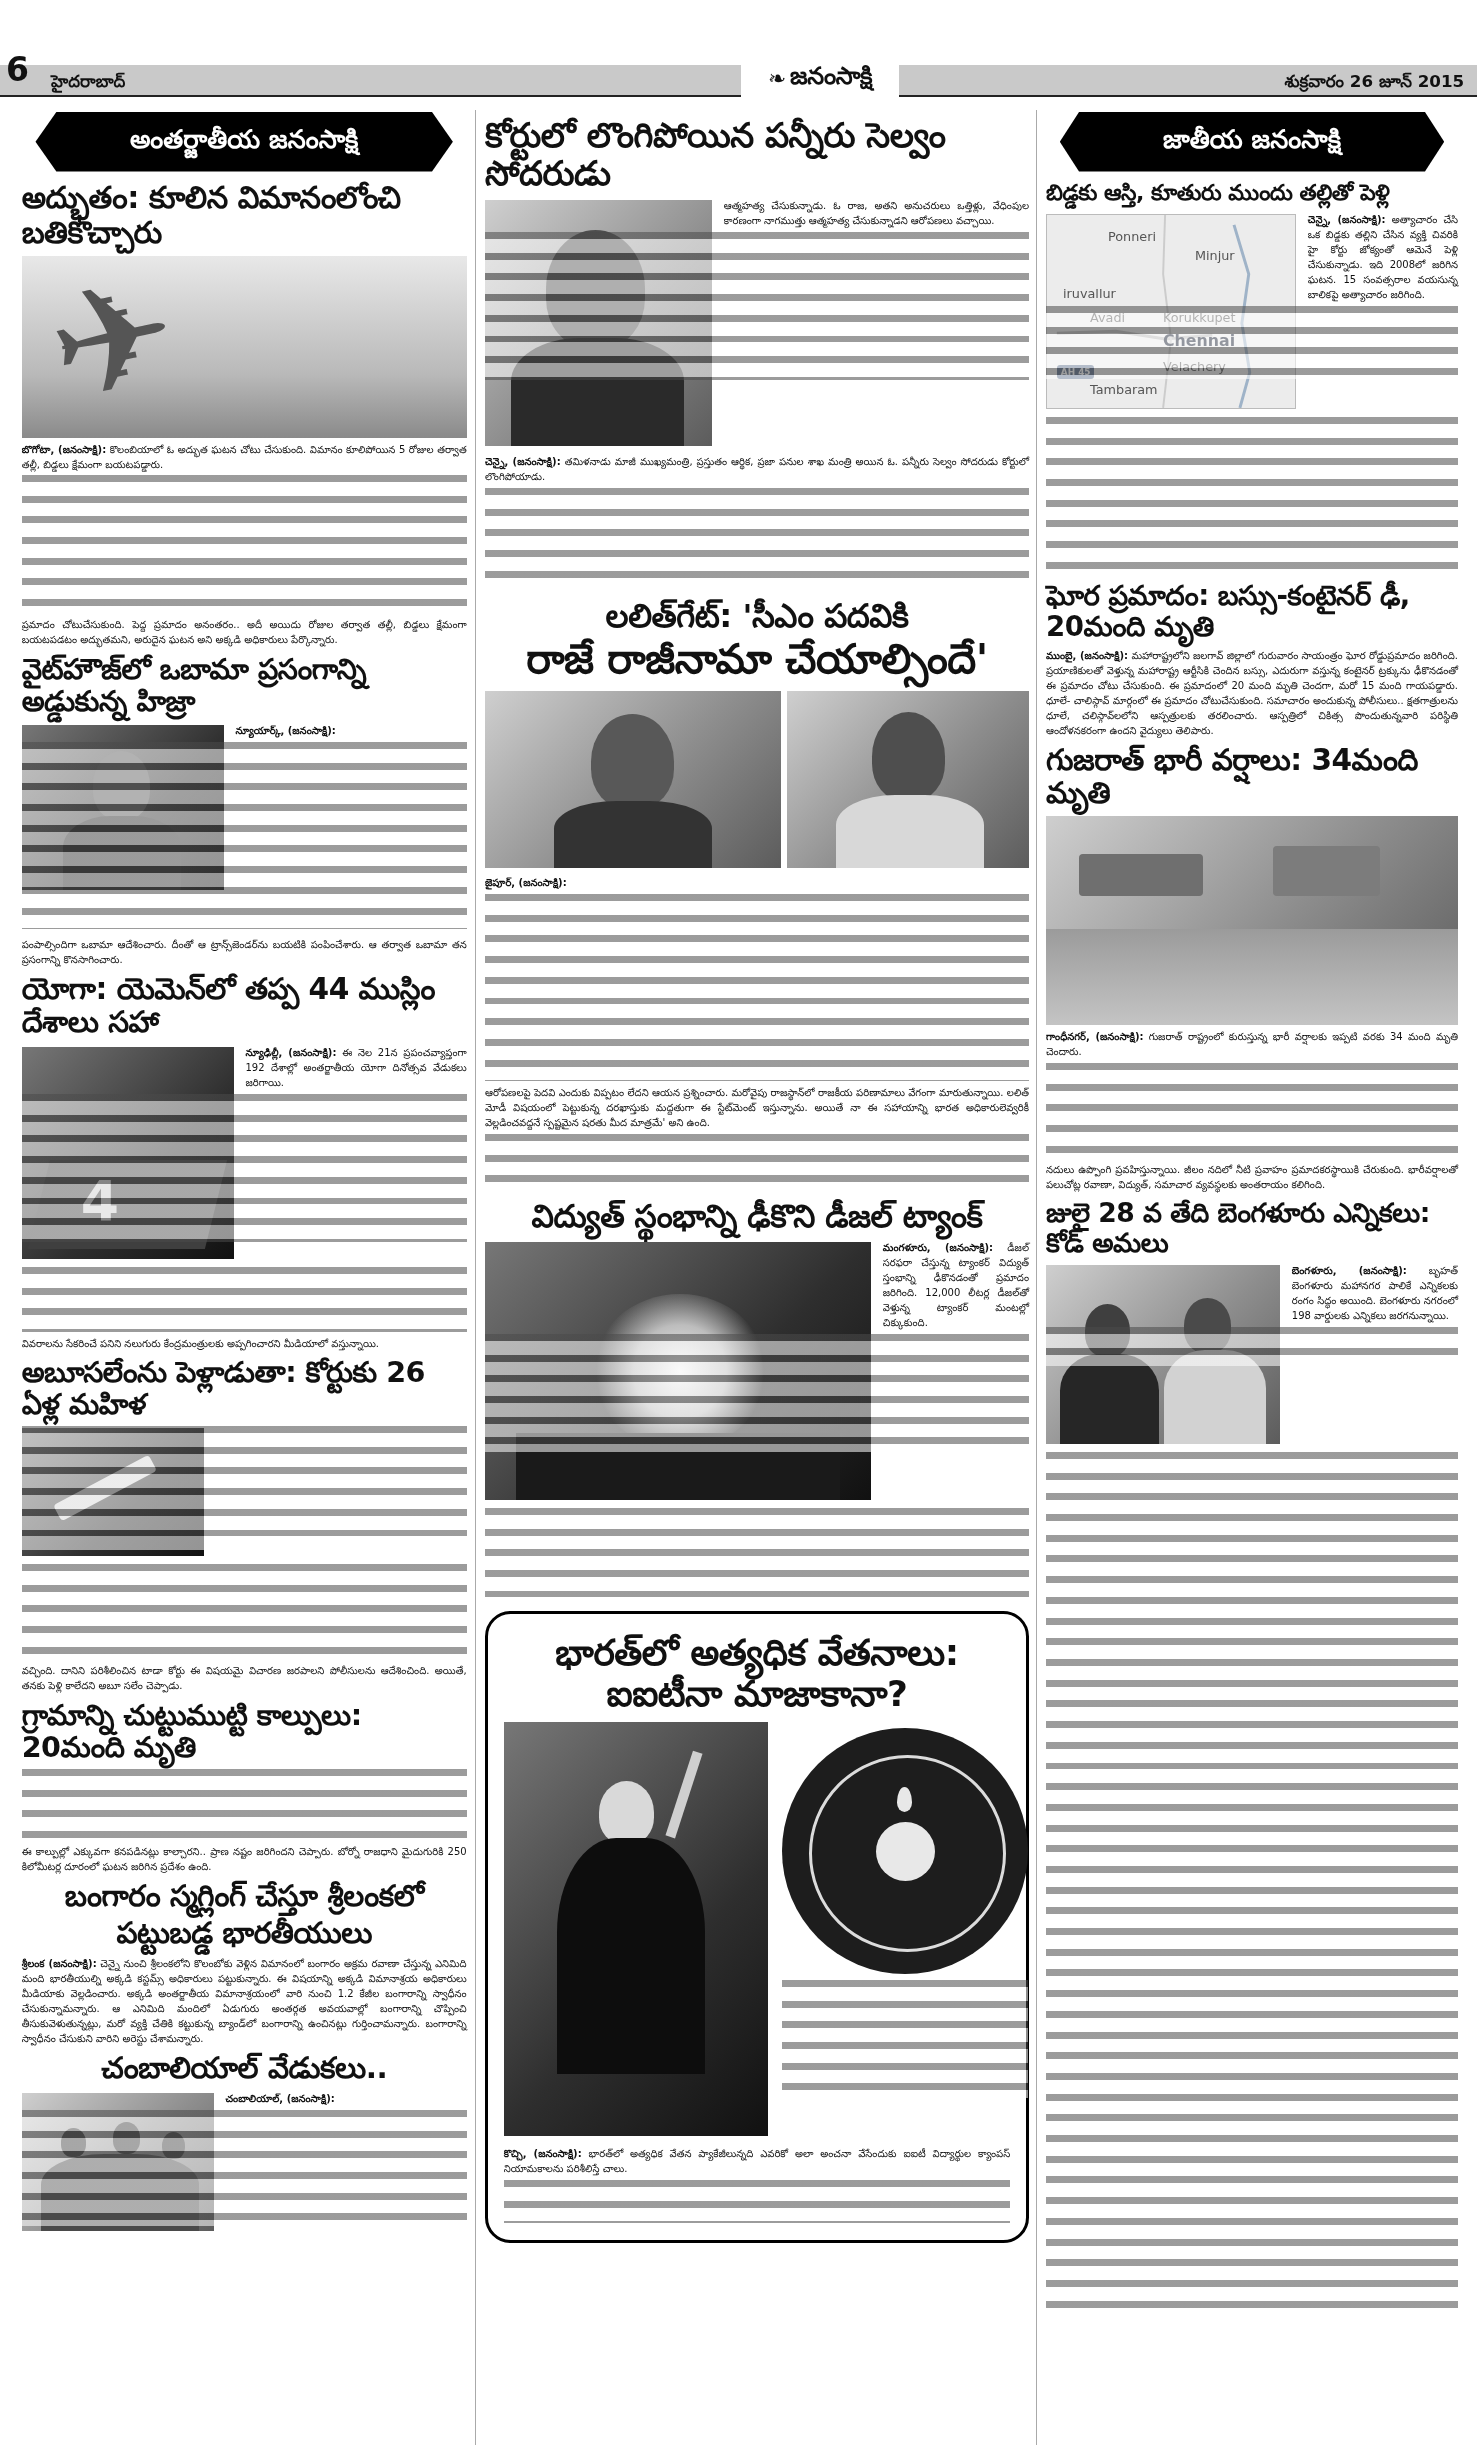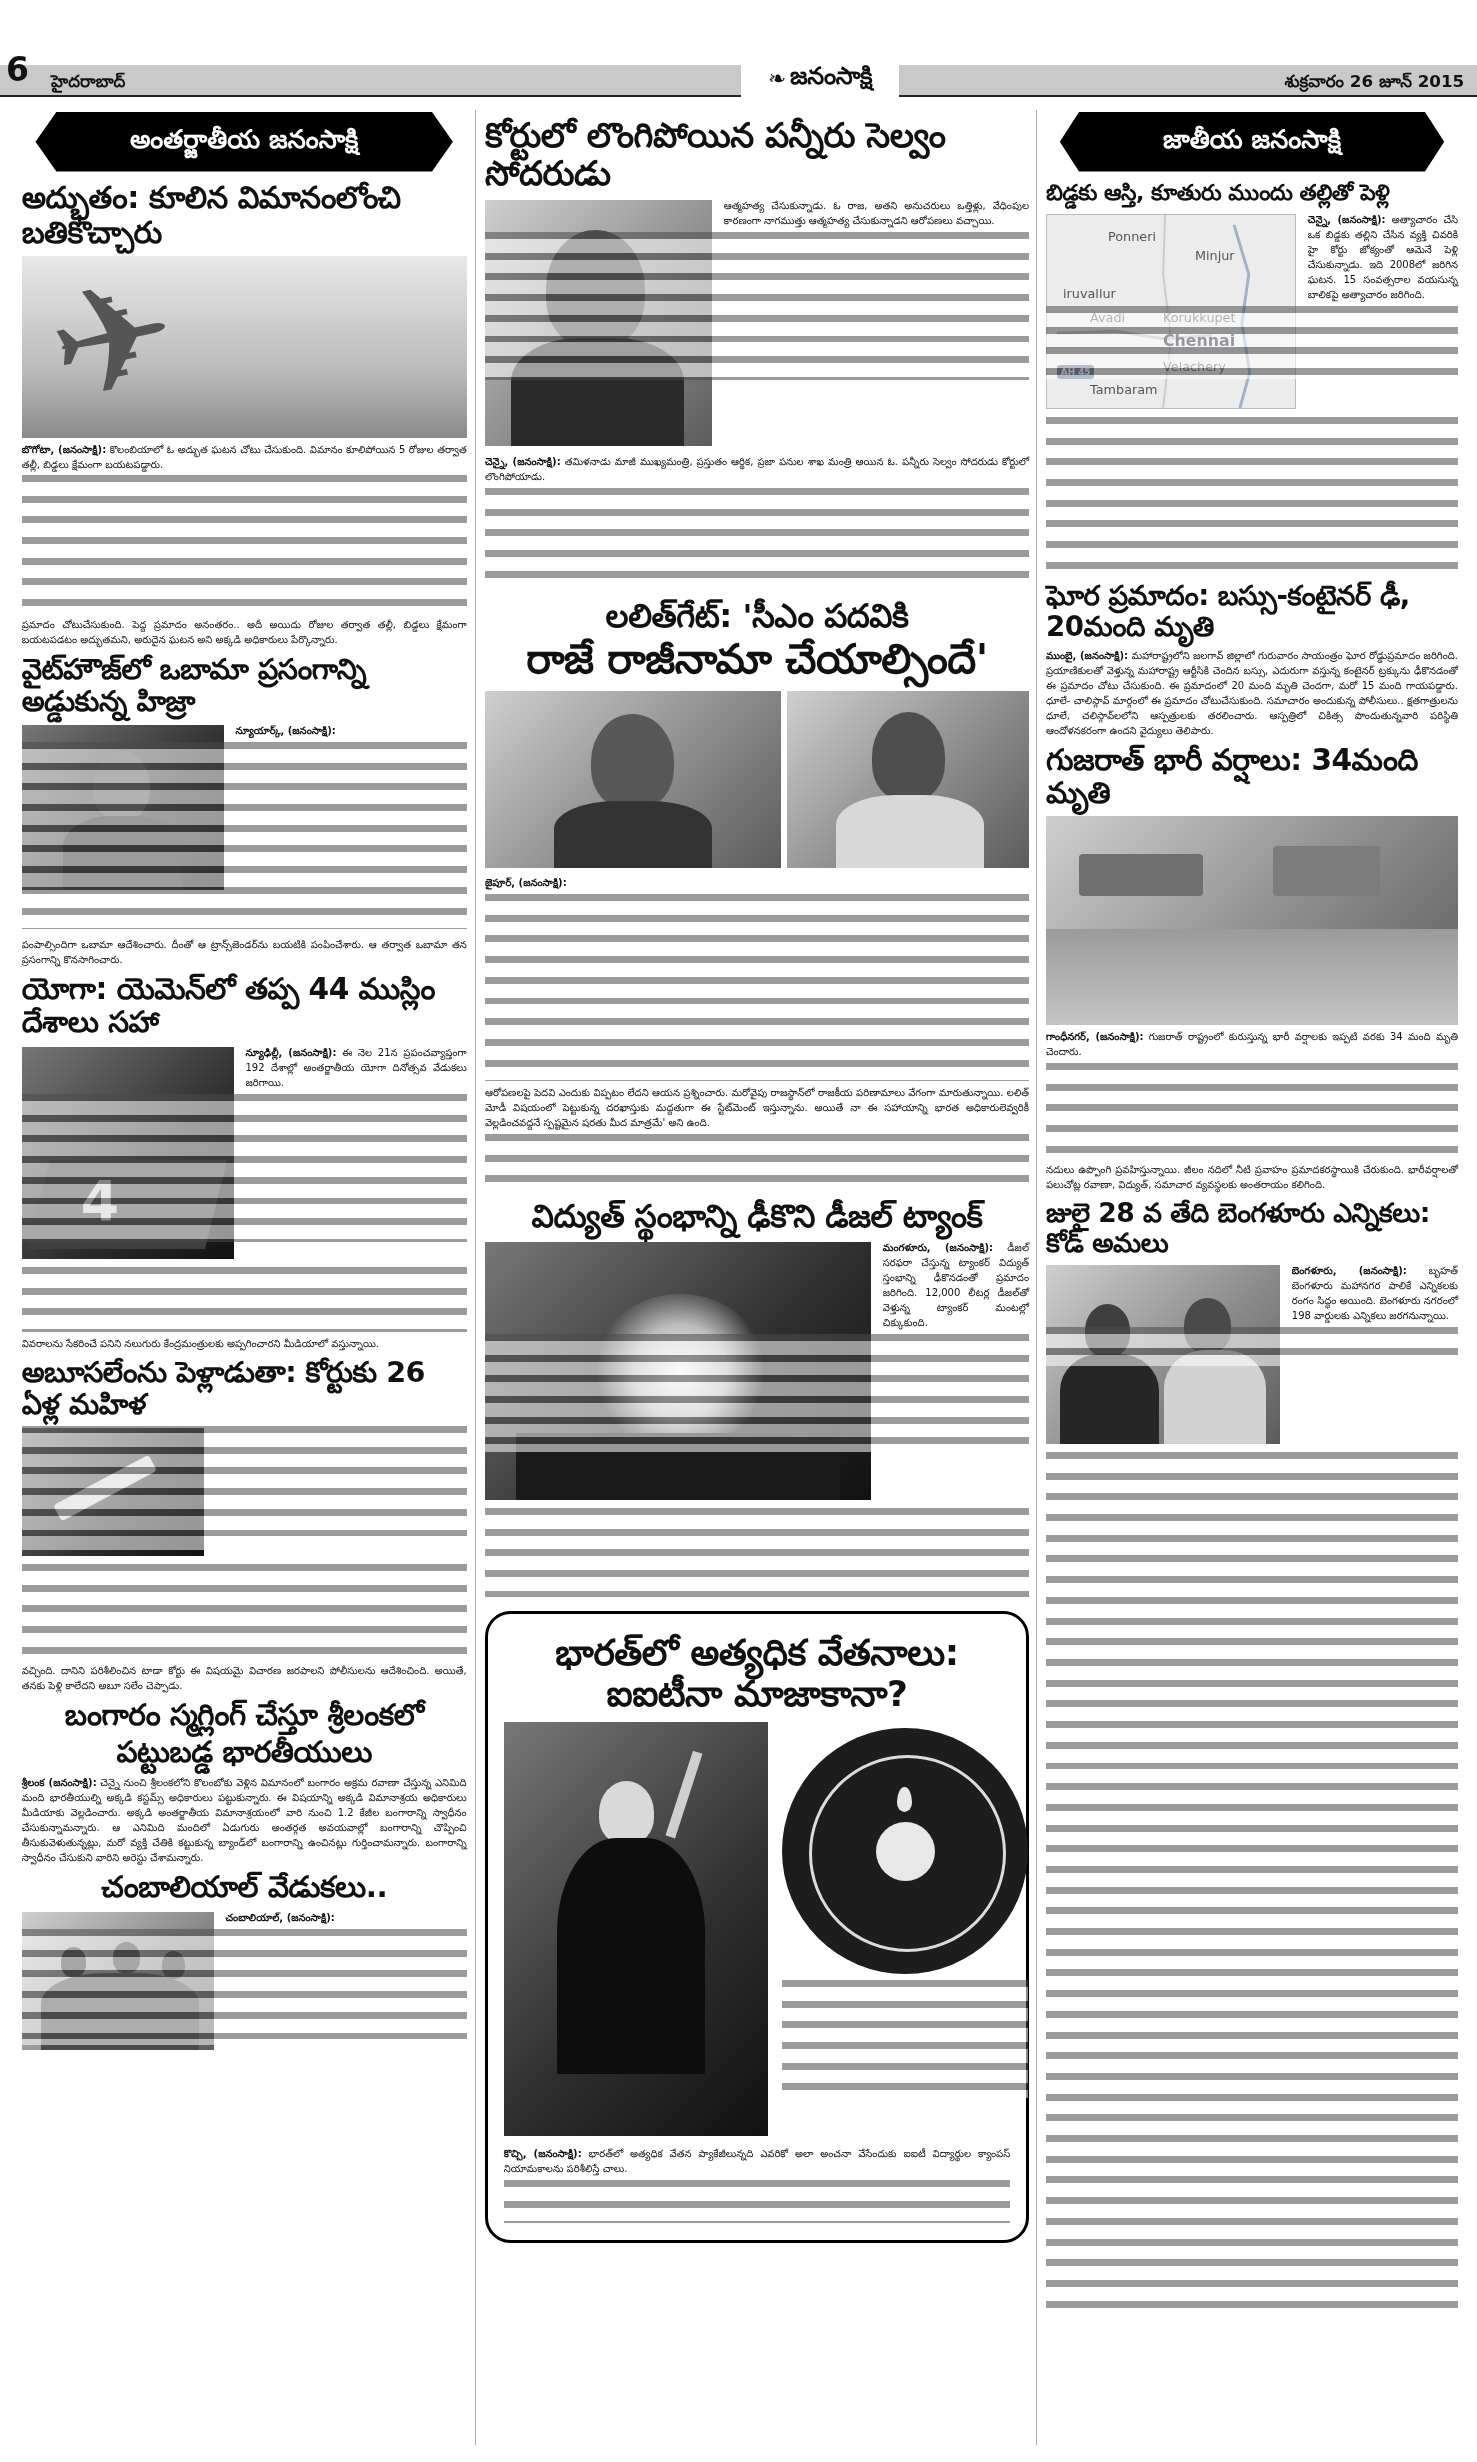--- a/index.html
+++ b/index.html
@@ -130,20 +130,25 @@
       <div class="hl" style="font-size:28.6px;">అబూసలేంను పెళ్లాడుతా: కోర్టుకు 26 ఏళ్ల మహిళ</div>
       <div class="ph dark fl" style="width:182px;height:128px;">
         <div style="position:absolute;left:29.6px;top:51px;width:108px;height:17.7px;background:#d6d6d6;transform:rotate(-28deg);border-radius:3.9px;"></div>
       </div>
       <div class="gk" style="height:124px;"></div>
       <div class="clr"></div>
       <div class="gk" style="height:95px;"></div>
       <p class="body">వచ్చింది. దానిని పరిశీలించిన టాడా కోర్టు ఈ విషయమై విచారణ జరపాలని పోలీసులను ఆదేశించింది. అయితే, తనకు పెళ్లి కాలేదని అబూ సలేం చెప్పాడు.</p>
     </div>
 
+    <div>
+      <div class="hl" style="font-size:28.6px;">గ్రామాన్ని చుట్టుముట్టి కాల్పులు: 20మంది మృతి</div>
+      <div class="gk" style="height:71px;"></div>
+      <p class="body">ఈ కాల్పుల్లో ఎక్కువగా కనపడినట్లు కాల్చారని.. ప్రాణ నష్టం జరిగిందని చెప్పారు. బోర్నో రాజధాని మైదుగురికి 250 కిలోమీటర్ల దూరంలో ఘటన జరిగిన ప్రదేశం ఉంది.</p>
+    </div>
 
     <div>
       <div class="hl c" style="font-size:29.6px;">బంగారం స్మగ్లింగ్ చేస్తూ శ్రీలంకలో</div>
       <div class="hl c" style="font-size:29.6px;margin-top:-2px;">పట్టుబడ్డ భారతీయులు</div>
       <p class="body">
         <span class="dl">శ్రీలంక (జనంసాక్షి):</span>
         <span>చెన్నై నుంచి శ్రీలంకలోని కొలంబోకు వెళ్లిన విమానంలో బంగారం అక్రమ రవాణా చేస్తున్న ఎనిమిది మంది భారతీయుల్ని అక్కడి కస్టమ్స్ అధికారులు పట్టుకున్నారు. ఈ విషయాన్ని అక్కడి విమానాశ్రయ అధికారులు మీడియాకు వెల్లడించారు. అక్కడి అంతర్జాతీయ విమానాశ్రయంలో వారి నుంచి 1.2 కేజీల బంగారాన్ని స్వాధీనం చేసుకున్నామన్నారు. ఆ ఎనిమిది మందిలో ఏడుగురు అంతర్గత అవయవాల్లో బంగారాన్ని చొప్పించి తీసుకువెళుతున్నట్లు, మరో వ్యక్తి చేతికి కట్టుకున్న బ్యాండ్‌లో బంగారాన్ని ఉంచినట్లు గుర్తించామన్నారు. బంగారాన్ని స్వాధీనం చేసుకుని వారిని అరెస్టు చేశామన్నారు.</span>
       </p>
     </div>
 

